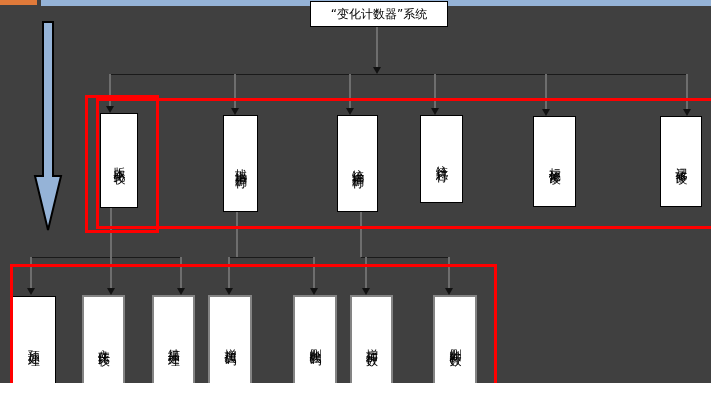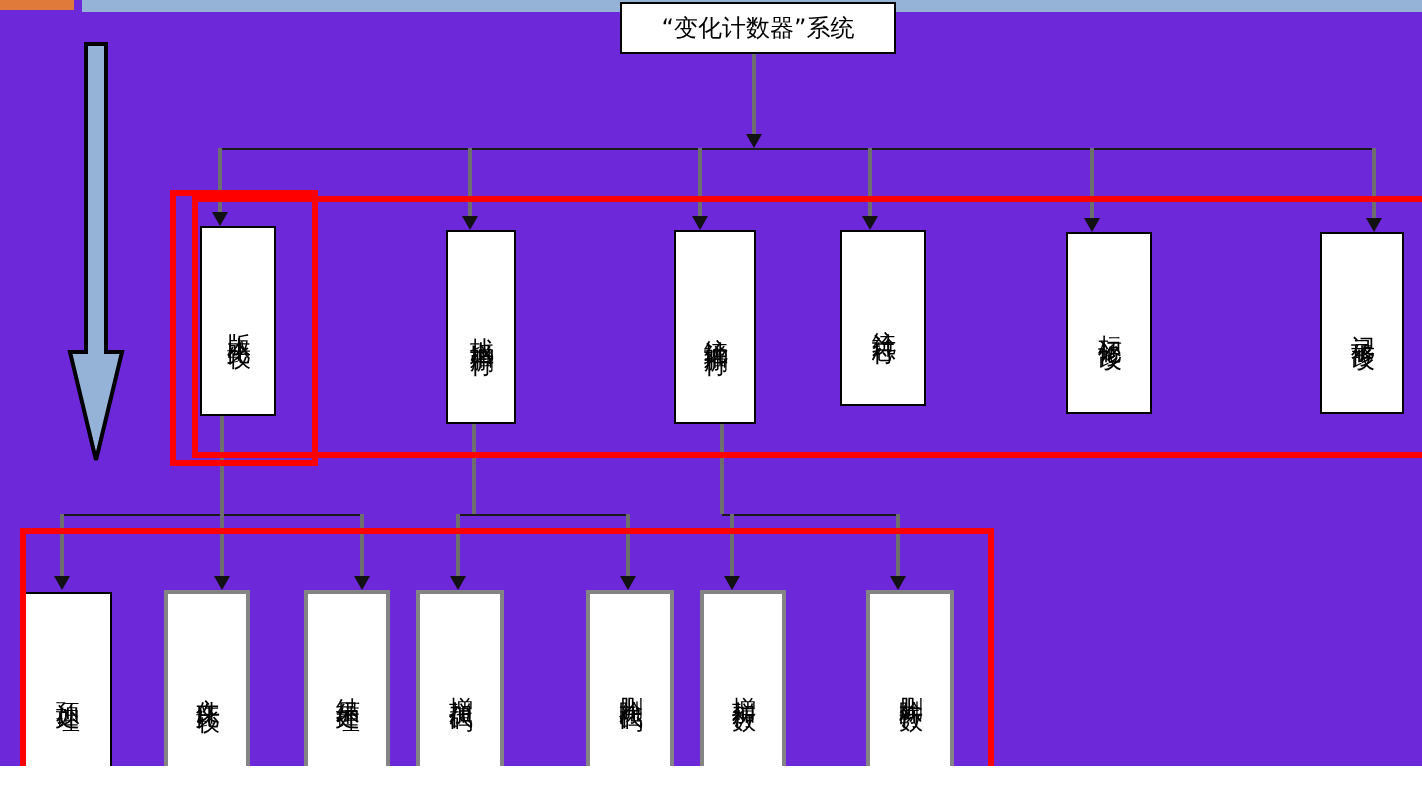--- a/index.html
+++ b/index.html
@@ -1,17 +1,17 @@
 <!DOCTYPE html>
 <html><head>
 <meta charset="utf-8">
 <style>
   html,body{margin:0;padding:0;background:#fff;}
   #canvas{
-    position:relative;width:711px;height:383px;background:#6d28d9;
+    position:relative;width:711px;height:383px;background:#404040;
     overflow:hidden;font-family:"DejaVu Sans",sans-serif;color:#000;
   }
   #canvas *{box-sizing:border-box;}
   .topbar{position:absolute;top:0;}
   .box{
     position:absolute;background:#fff;border:1px solid #000;
     display:flex;align-items:center;justify-content:center;
     font-size:12px;line-height:15px;
   }
   .gray{border:2px solid #848484;}

